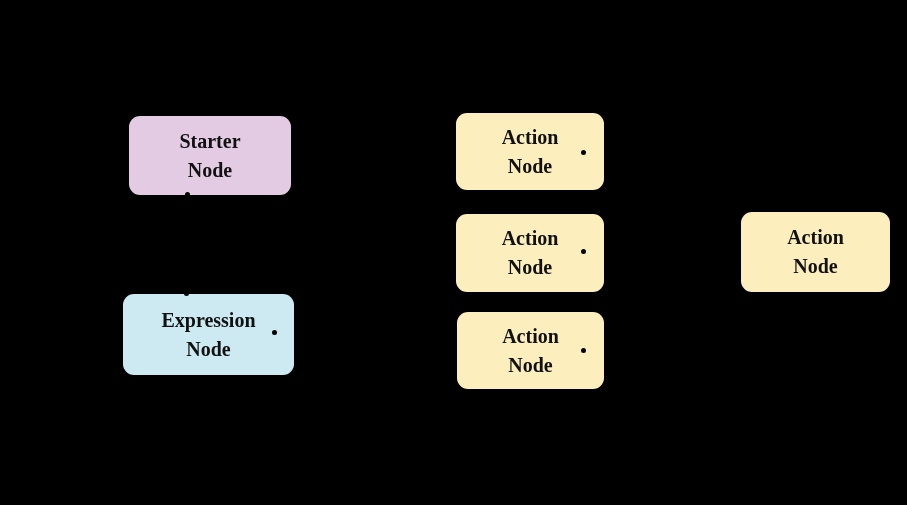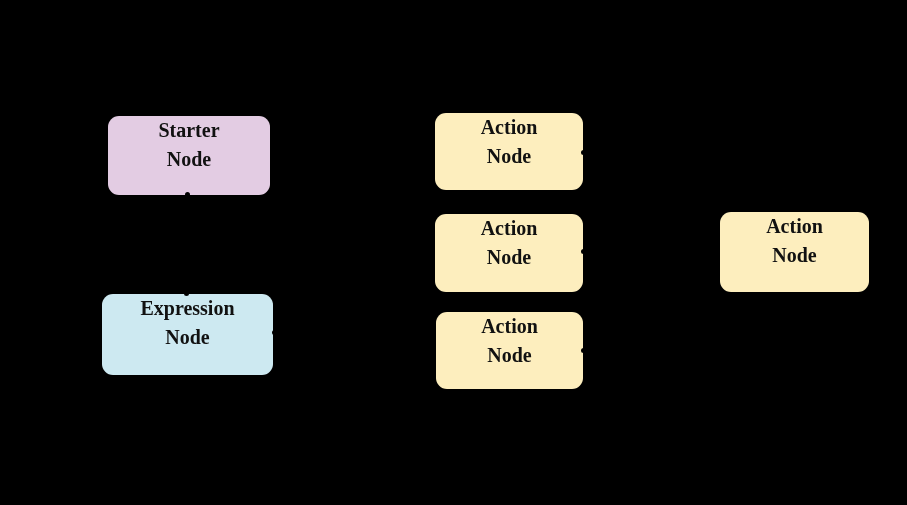--- a/index.html
+++ b/index.html
@@ -14,26 +14,28 @@
     background: #000000;
     overflow: hidden;
     font-family: "Liberation Serif", "DejaVu Serif", serif;
   }
   .node {
     position: absolute;
     border-radius: 11px;
     display: flex;
     flex-direction: column;
     align-items: center;
+    justify-content: center;
     text-align: center;
     color: #111111;
     font-weight: 700;
     font-size: 20px;
     line-height: 29px;
     box-sizing: border-box;
+    margin-left: 21px;
   }
   .node .line { display: block; }
 
   
   .node-starter    { left:108px; top:116px; width:162px; height:79px; }
   .node-expression { left:102px; top:294px; width:171px; height:81px; }
   .node-action-1   { left:435px; top:113px; width:148px; height:77px; }
   .node-action-2   { left:435px; top:214px; width:148px; height:78px; }
   .node-action-3   { left:436px; top:312px; width:147px; height:77px; }
   .node-action-r   { left:720px; top:212px; width:149px; height:80px; }

